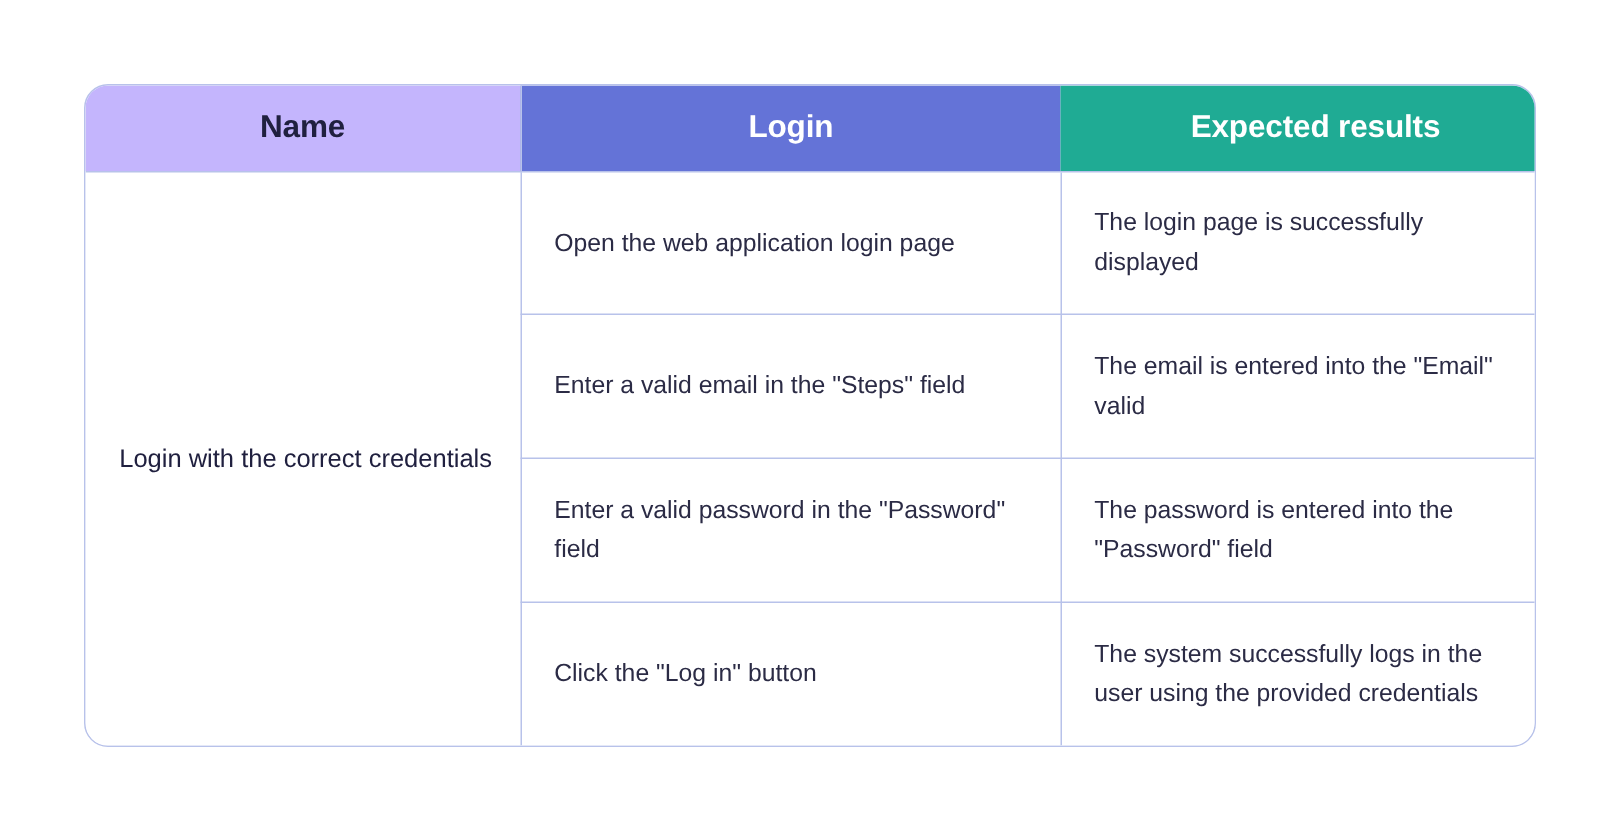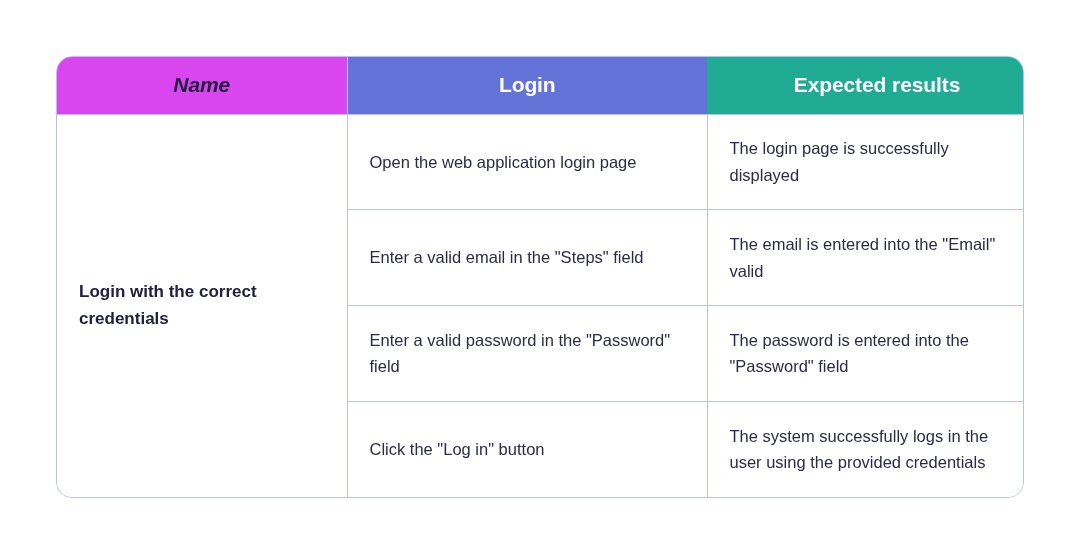--- a/index.html
+++ b/index.html
@@ -50,24 +50,23 @@
     font-size: 21px;
     font-weight: bold;
     letter-spacing: -0.1px;
     text-align: center;
     vertical-align: middle;
     border-bottom: 1.6px solid #b8c2ea;
     padding: 0 6px;
   }
 
   th.th-name {
-    background: #d946ef;
+    background: #c4b5fd;
     color: #20203f;
     border-right: 1.6px solid #b8c2ea;
-    font-style: italic;
   }
 
   th.th-steps {
     background: #6473d7;
     color: #ffffff;
   }
 
   th.th-expected {
     background: #1fab94;
     color: #ffffff;
@@ -87,24 +86,24 @@
     border-bottom: 1.6px solid #b8c2ea;
     border-right: 1.6px solid #b8c2ea;
     background: #ffffff;
   }
 
   tbody tr:last-child td { border-bottom: none; }
   tbody td.cell-expected { border-right: none; }
 
   td.cell-name {
     font-size: 17px;
-    font-weight: bold;
+    font-weight: normal;
     color: #20203f;
     line-height: 1.55;
-    text-align: left;
+    text-align: center;
     padding-left: 22px;
     padding-right: 18px;
     border-bottom: none;
   }
 </style>
 </head>
 <body>
 
 <div class="page">
 

